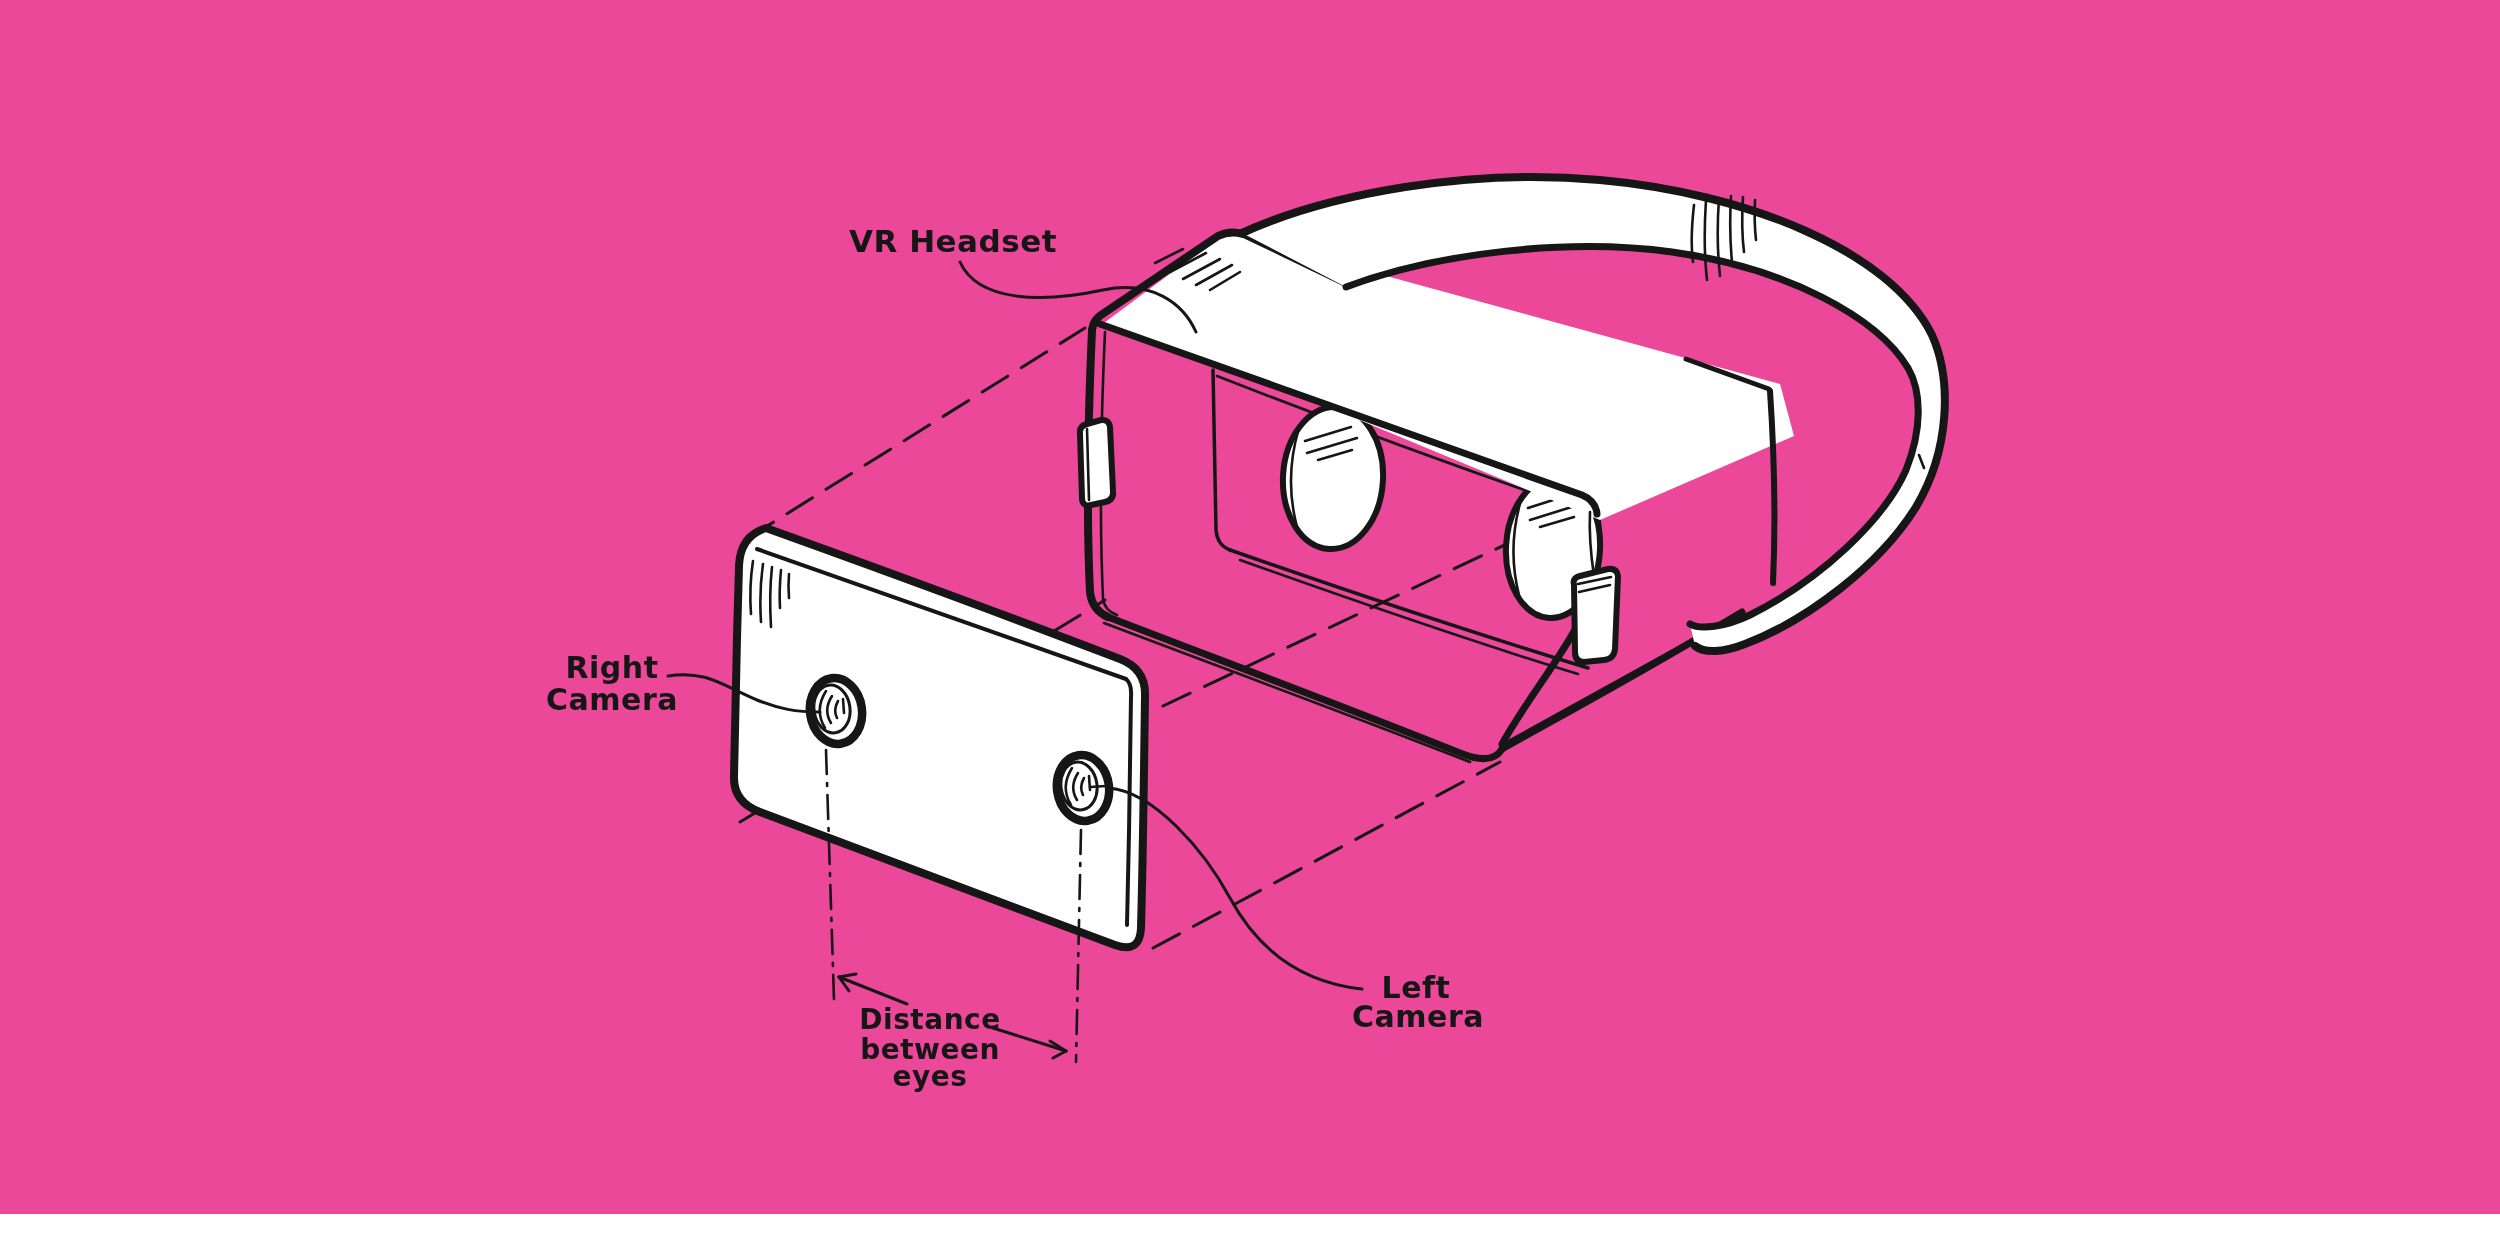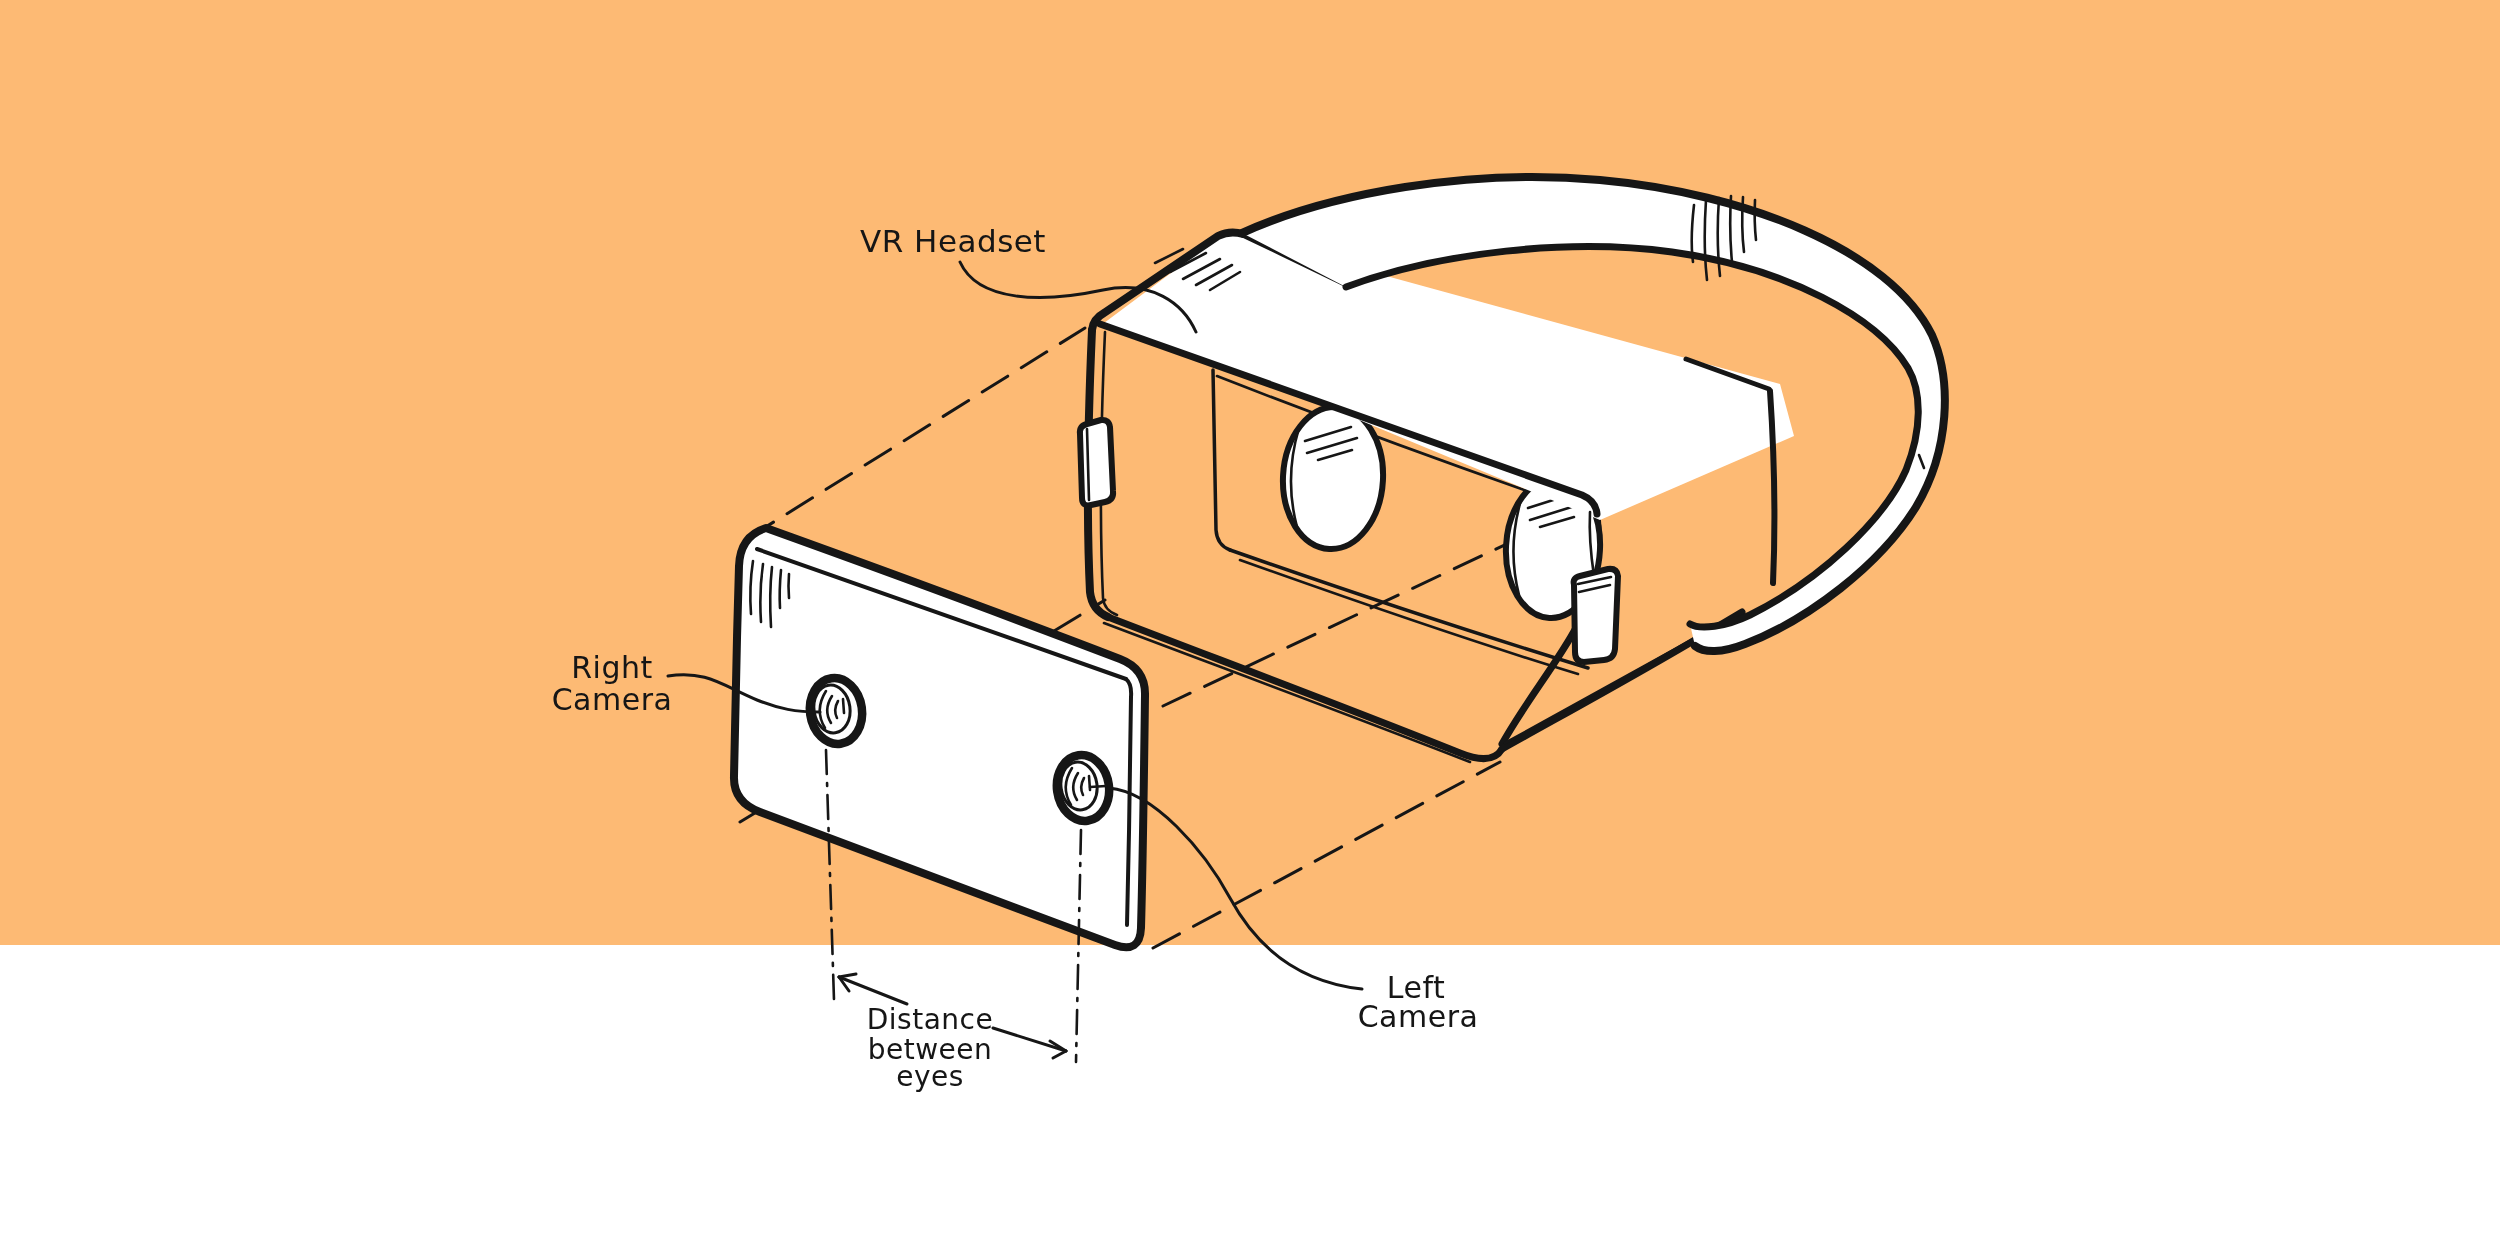--- a/index.html
+++ b/index.html
@@ -6,22 +6,23 @@
     margin: 0;
     padding: 0;
     background: #ffffff;
     width: 2500px;
     height: 1250px;
     overflow: hidden;
   }
   .stage {
     position: relative;
     width: 2500px;
-    height: 945px;
-    background: #fdba74;
+    height: 1214px;
+    background: #ec4899;
+    font-weight: bold;
   }
   svg { display: block; }
   .ink  { stroke: #161616; fill: none; stroke-linecap: round; stroke-linejoin: round; }
   .fillw{ fill: #ffffff; }
   .w8   { stroke-width: 8; }
   .w7   { stroke-width: 7; }
   .w6   { stroke-width: 6; }
   .w5   { stroke-width: 5; }
   .w4   { stroke-width: 4; }
   .w35  { stroke-width: 3.5; }

